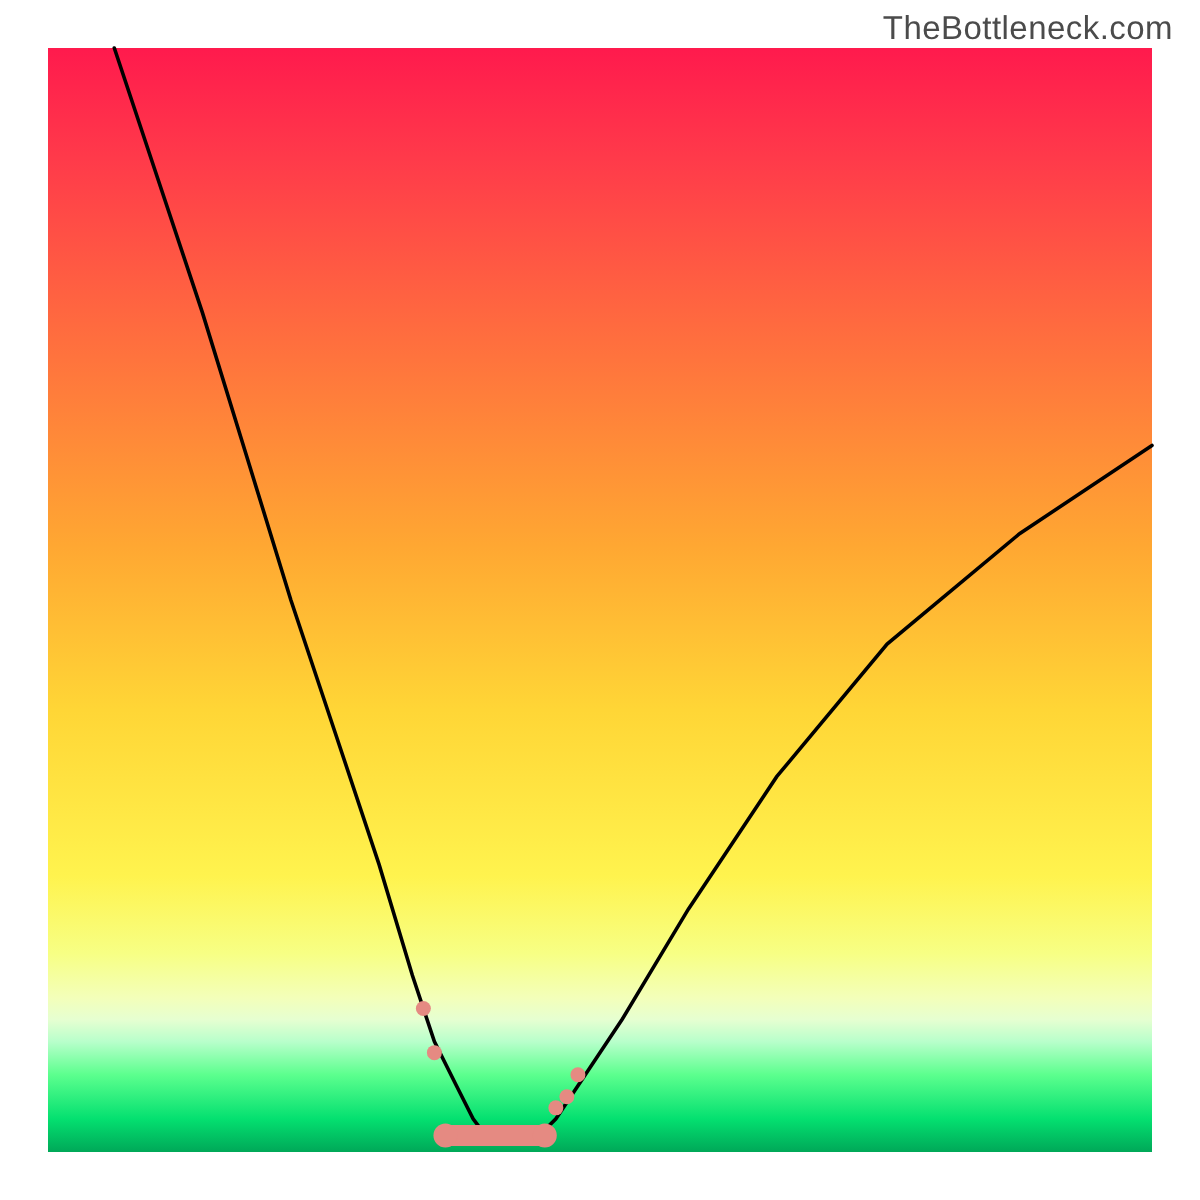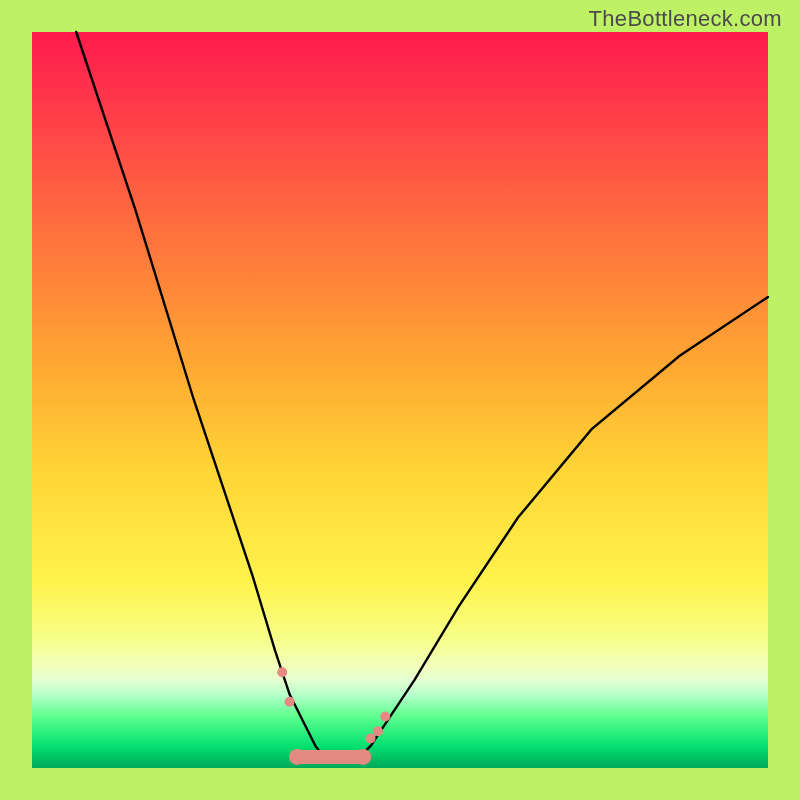--- a/index.html
+++ b/index.html
@@ -8,21 +8,21 @@
     width: 800px;
     height: 800px;
     background: #000;
     font-family: Arial, Helvetica, sans-serif;
     overflow: hidden;
   }
   .frame {
     position: relative;
     width: 800px;
     height: 800px;
-    background: #bef264;
+    background: #ffffff;
   }
   .plot-area {
     position: absolute;
     left: 32px;
     top: 32px;
     width: 736px;
     height: 736px;
     background: linear-gradient(
       to bottom,
       #ff1a4d 0%,

